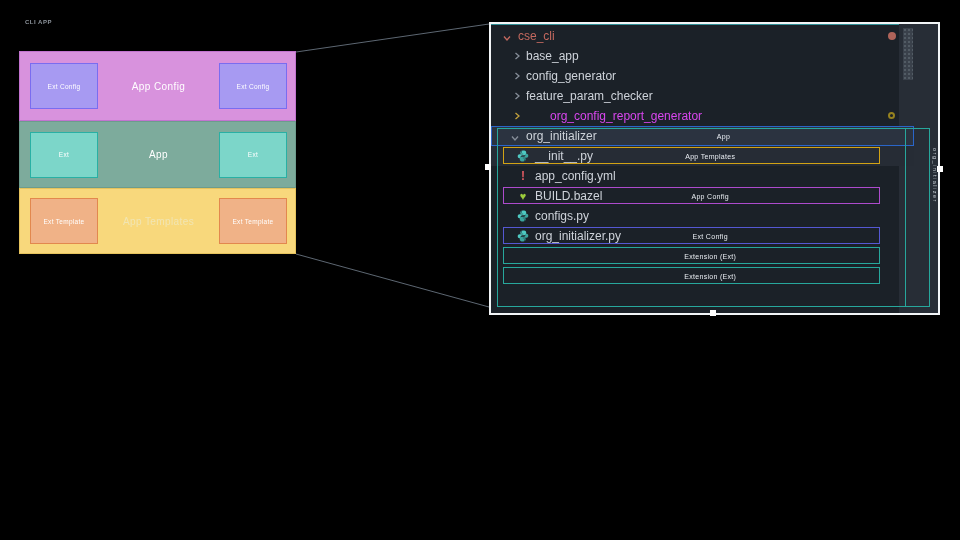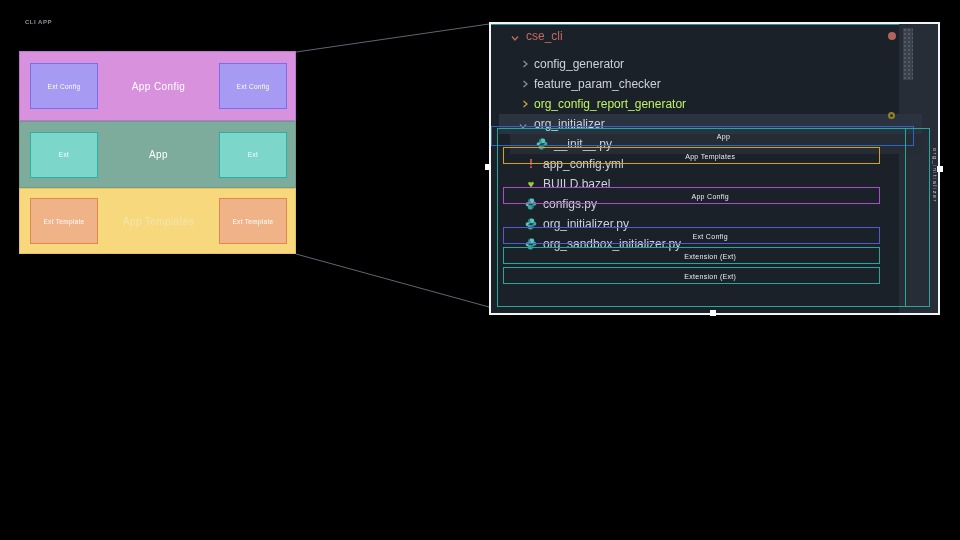--- a/index.html
+++ b/index.html
@@ -33,21 +33,21 @@
     position:absolute;left:489px;top:22px;width:451px;height:293px;box-sizing:border-box;
     border:2px solid #f2f5f7;background:#1b2128;
   }
   .panel-inner{position:absolute;inset:0;overflow:hidden;}
   .right-band{position:absolute;left:408px;top:0;width:39px;height:100%;background:#272d36;}
   .scroll-dots{
     position:absolute;left:412px;top:4px;width:10px;height:52px;background:#3a414b;
     background-image:radial-gradient(#545d67 .7px, transparent .8px);
     background-size:4px 4px;
   }
-  .tree{position:absolute;left:8px;top:2px;width:423px;}
+  .tree{position:absolute;left:0;top:2px;width:423px;}
   .trow{height:20px;display:flex;align-items:center;box-sizing:border-box;}
   .trow.sel{background:#2b3340;}
   .trow.hov{background:#262c35;}
   .tname{font-size:12px;color:#ced3da;white-space:nowrap;}
   .chev{flex:none;width:12px;height:12px;margin-right:5px;}
   .chev.right{transform:rotate(-90deg);}
   .ficon{flex:none;width:12px;height:14px;margin-right:6px;display:flex;align-items:center;justify-content:center;}
   .ficon.yaml{color:#df5a62;font-weight:bold;font-size:12px;}
   .ficon.bazel{color:#9ccd3c;font-size:11px;}
   
@@ -111,45 +111,51 @@
     <div class="panel-topline"></div>
     <div class="right-band"></div>
     <div class="scroll-dots"></div>
     <div class="tree">
         <div class="trow" style="padding-left: 10px;">
           <span class="chev"><svg width="12" height="12" viewBox="0 0 12 12">
               <path d="M3 4.5 L6 8 L9 4.5" fill="none" stroke="#c4695f" stroke-width="1.3"></path>
             </svg></span>
           <span class="tname" style="color: rgb(196, 105, 95);">cse_cli</span>
         </div>
-        <div class="trow" style="padding-left: 18px; margin-top: 8px;">
+        <div class="trow" style="padding-left: 18px;">
+          <span class="chev right"><svg width="12" height="12" viewBox="0 0 12 12">
+              <path d="M3 4.5 L6 8 L9 4.5" fill="none" stroke="#868e99" stroke-width="1.3"></path>
+            </svg></span>
+          <span class="tname">base_app</span>
+        </div>
+        <div class="trow" style="padding-left: 18px;">
           <span class="chev right"><svg width="12" height="12" viewBox="0 0 12 12">
               <path d="M3 4.5 L6 8 L9 4.5" fill="none" stroke="#868e99" stroke-width="1.3"></path>
             </svg></span>
           <span class="tname">config_generator</span>
         </div>
         <div class="trow" style="padding-left: 18px;">
           <span class="chev right"><svg width="12" height="12" viewBox="0 0 12 12">
               <path d="M3 4.5 L6 8 L9 4.5" fill="none" stroke="#868e99" stroke-width="1.3"></path>
             </svg></span>
           <span class="tname">feature_param_checker</span>
         </div>
         <div class="trow" style="padding-left: 18px;">
           <span class="chev right"><svg width="12" height="12" viewBox="0 0 12 12">
               <path d="M3 4.5 L6 8 L9 4.5" fill="none" stroke="#c2a13d" stroke-width="1.3"></path>
             </svg></span>
-          <span class="tname" style="color: #bef264;">org_config_report_generator</span>
+          <span class="tname" style="color: #d946ef; margin-left: 24px;">org_config_report_generator</span>
         </div>
         <div class="trow sel" style="padding-left: 18px;">
           <span class="chev"><svg width="12" height="12" viewBox="0 0 12 12">
               <path d="M3 4.5 L6 8 L9 4.5" fill="none" stroke="#868e99" stroke-width="1.3"></path>
             </svg></span>
           <span class="tname">org_initializer</span>
         </div>
-        <div class="trow hov" style="padding-left: 26px; margin-left: 11px;">
+        <div class="trow hov" style="padding-left: 26px;">
           <span class="ficon">
             <svg width="12" height="12" viewBox="0 0 12 12">
               <path d="M6 .5C4.2.5 3.4 1.3 3.4 2.4v1.3h2.8v.5H2.6C1.4 4.2.7 5 .7 6.2s.7 2 1.9 2h1V7C3.6 6 4.4 5.2 5.5 5.2h2c1 0 1.7-.7 1.7-1.7V2.4C9.2 1.3 8.3.5 7.2.5z" fill="#4fc9c2"></path>
               <circle cx="4.5" cy="1.9" r=".55" fill="#15343a"></circle>
               <path d="M6 .5C4.2.5 3.4 1.3 3.4 2.4v1.3h2.8v.5H2.6C1.4 4.2.7 5 .7 6.2s.7 2 1.9 2h1V7C3.6 6 4.4 5.2 5.5 5.2h2c1 0 1.7-.7 1.7-1.7V2.4C9.2 1.3 8.3.5 7.2.5z" transform="rotate(180 6 6)" fill="#3ba49e"></path>
               <circle cx="7.5" cy="10.1" r=".55" fill="#15343a"></circle>
             </svg>
           </span>
           <span class="tname">__init__.py</span>
         </div>
@@ -176,31 +182,20 @@
           <span class="ficon">
             <svg width="12" height="12" viewBox="0 0 12 12">
               <path d="M6 .5C4.2.5 3.4 1.3 3.4 2.4v1.3h2.8v.5H2.6C1.4 4.2.7 5 .7 6.2s.7 2 1.9 2h1V7C3.6 6 4.4 5.2 5.5 5.2h2c1 0 1.7-.7 1.7-1.7V2.4C9.2 1.3 8.3.5 7.2.5z" fill="#4fc9c2"></path>
               <circle cx="4.5" cy="1.9" r=".55" fill="#15343a"></circle>
               <path d="M6 .5C4.2.5 3.4 1.3 3.4 2.4v1.3h2.8v.5H2.6C1.4 4.2.7 5 .7 6.2s.7 2 1.9 2h1V7C3.6 6 4.4 5.2 5.5 5.2h2c1 0 1.7-.7 1.7-1.7V2.4C9.2 1.3 8.3.5 7.2.5z" transform="rotate(180 6 6)" fill="#3ba49e"></path>
               <circle cx="7.5" cy="10.1" r=".55" fill="#15343a"></circle>
             </svg>
           </span>
           <span class="tname">org_initializer.py</span>
         </div>
-        <div class="trow" style="padding-left: 26px;">
-          <span class="ficon">
-            <svg width="12" height="12" viewBox="0 0 12 12">
-              <path d="M6 .5C4.2.5 3.4 1.3 3.4 2.4v1.3h2.8v.5H2.6C1.4 4.2.7 5 .7 6.2s.7 2 1.9 2h1V7C3.6 6 4.4 5.2 5.5 5.2h2c1 0 1.7-.7 1.7-1.7V2.4C9.2 1.3 8.3.5 7.2.5z" fill="#4fc9c2"></path>
-              <circle cx="4.5" cy="1.9" r=".55" fill="#15343a"></circle>
-              <path d="M6 .5C4.2.5 3.4 1.3 3.4 2.4v1.3h2.8v.5H2.6C1.4 4.2.7 5 .7 6.2s.7 2 1.9 2h1V7C3.6 6 4.4 5.2 5.5 5.2h2c1 0 1.7-.7 1.7-1.7V2.4C9.2 1.3 8.3.5 7.2.5z" transform="rotate(180 6 6)" fill="#3ba49e"></path>
-              <circle cx="7.5" cy="10.1" r=".55" fill="#15343a"></circle>
-            </svg>
-          </span>
-          <span class="tname">org_sandbox_initializer.py</span>
-        </div>
       </div>
     <div id="overlays">
         <div class="dot" style="left: 397px; top: 8px; width: 8px; height: 8px; background: rgb(176, 100, 90);"></div>
         <div class="dot" style="left: 397px; top: 88px; width: 7px; height: 7px; border: 2px solid rgb(150, 130, 31); box-sizing: border-box; background: transparent;"></div>
         <div class="anno" style="border-color: rgb(42, 102, 201); left: 0px; top: 102px; width: 423px; height: 20px; border-width: 1px;">
           <span class="anno-label">App</span>
         </div>
         <div class="anno" style="border-color: rgb(210, 163, 21); left: 12px; top: 123px; width: 377px; height: 17px;">
           <span class="anno-label">App Templates</span>
         </div>

